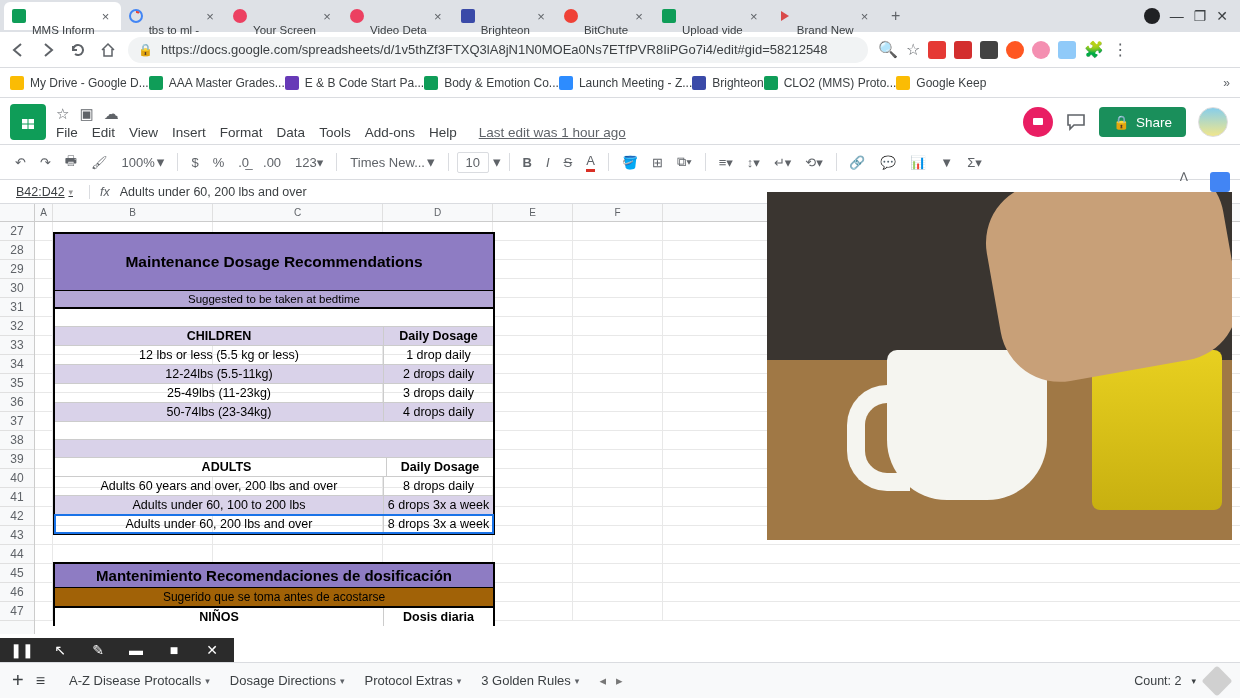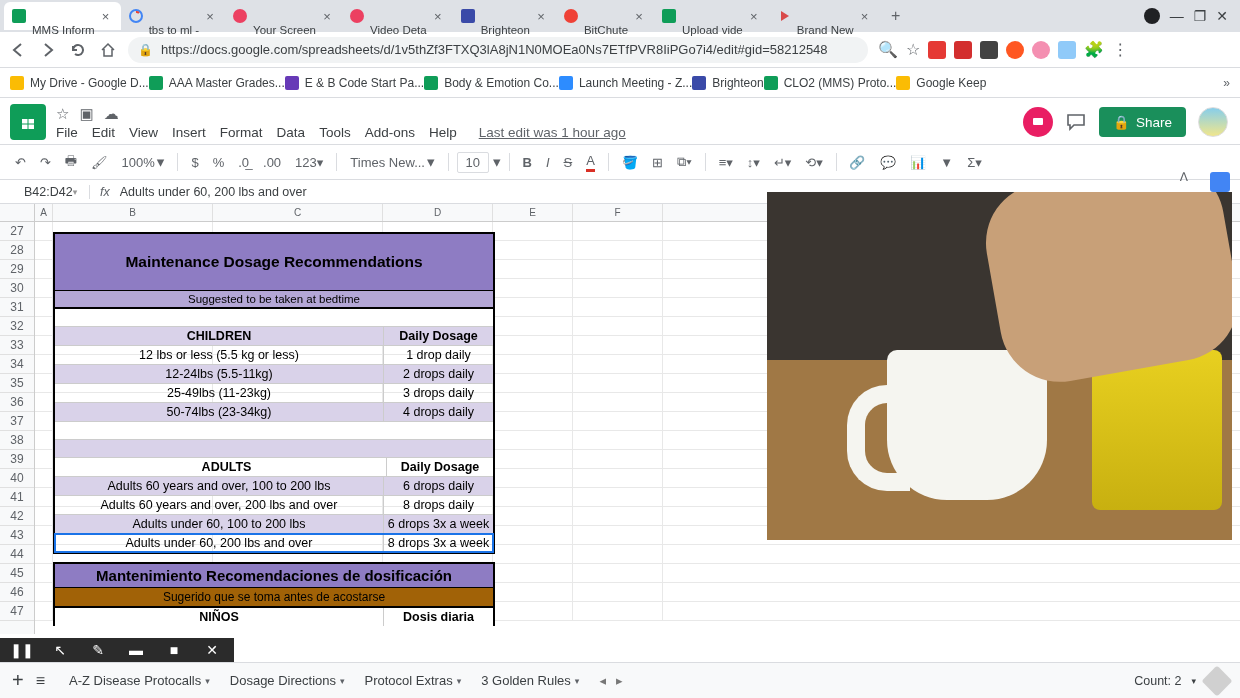--- a/index.html
+++ b/index.html
@@ -46,21 +46,21 @@
 .toolbar { height: 36px; border-top: 1px solid #dadce0; border-bottom: 1px solid #dadce0; display: flex; align-items: center; padding: 0 10px; gap: 4px; font-size: 13px; color: #5f6368; margin-top: 4px; }
 .toolbar .sep { width: 1px; height: 18px; background: #dadce0; margin: 0 4px; }
 .tb-btn { padding: 4px 5px; display: flex; align-items: center; gap: 2px; }
 .zoom { min-width: 50px; }
 .font-name { min-width: 72px; }
 .font-size-box { border: 1px solid #dadce0; padding: 2px 8px; border-radius: 2px; min-width: 32px; text-align: center; }
 .tb-icon { font-size: 15px; }
 
 
 .formula-row { height: 24px; display: flex; align-items: center; border-bottom: 1px solid #dadce0; font-size: 12.5px; }
-.name-box { width: 90px; padding: 0 24px; color: #3c4043; border-right: 1px solid #dadce0; display:flex; align-items:center; justify-content:space-between; }
+.name-box { width: 90px; padding: 0 16px; color: #3c4043; border-right: 1px solid #dadce0; display:flex; align-items:center; justify-content:space-between;text-decoration:underline; }
 .fx { padding: 0 10px; color: #5f6368; font-style: italic; }
 .formula-text { color: #3c4043; }
 
 
 .grid-area { position: relative; height: 430px; overflow: hidden; background: #fff; }
 .col-heads { height: 18px; display: flex; background: #f8f9fa; border-bottom: 1px solid #ccc; font-size: 10px; color: #5f6368; }
 .col-heads .corner { width: 35px; border-right: 1px solid #ccc; }
 .ch { border-right: 1px solid #e0e0e0; display: flex; align-items: center; justify-content: center; }
 .ch-A { width: 18px; } .ch-B { width: 160px; } .ch-C { width: 170px; } .ch-D { width: 110px; }
 .ch-E { width: 80px; } .ch-F { width: 90px; }
@@ -597,24 +597,20 @@
     <div class="data-row alt">
         <div class="col-l">50-74lbs (23-34kg)</div>
         <div class="col-r">4 drops daily</div>
       </div>
     <div class="blank-row"></div>
     <div class="blank-row" style="background:#d9d2e9"></div>
     <div class="head-row white">
         <div class="col-l">ADULTS</div>
         <div class="col-r">Daily Dosage</div>
       </div>
-    <div class="data-row alt">
-        <div class="col-l">Adults 60 years and over, 100 to 200 lbs</div>
-        <div class="col-r">6 drops daily</div>
-      </div>
     <div class="data-row">
         <div class="col-l">Adults 60 years and over, 200 lbs and over</div>
         <div class="col-r">8 drops daily</div>
       </div>
     <div class="data-row alt">
         <div class="col-l">Adults under 60, 100 to 200 lbs</div>
         <div class="col-r">6 drops 3x a week</div>
       </div>
     <div class="data-row selected" style="border-bottom:none">
         <div class="col-l">Adults under 60, 200 lbs and over</div>

